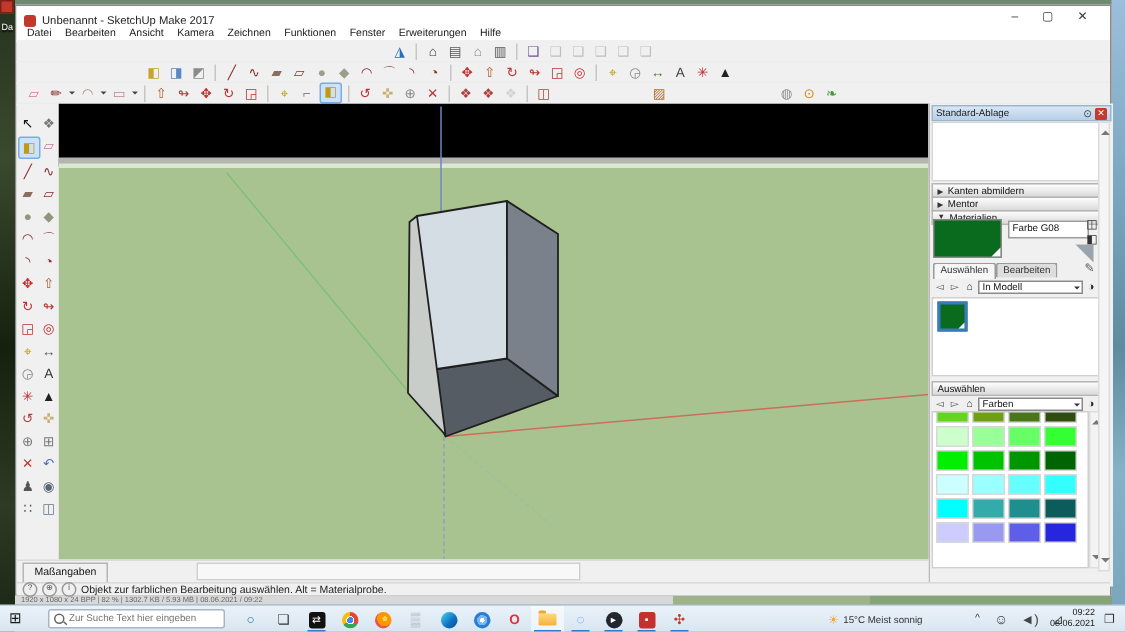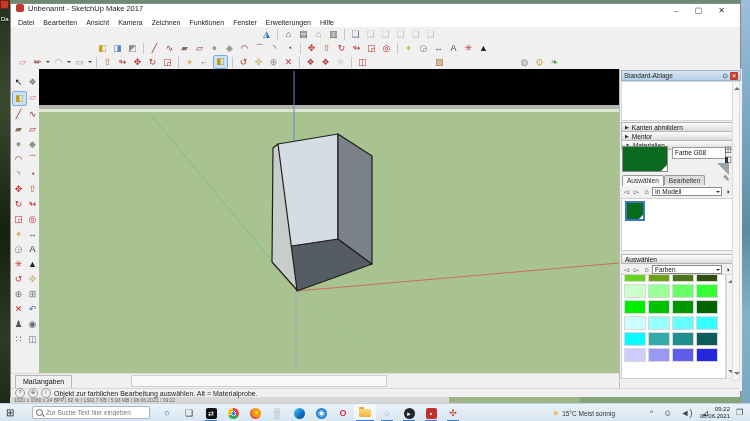--- a/index.html
+++ b/index.html
@@ -14,21 +14,21 @@
   #desk-icon{position:absolute;left:0;top:0;width:9px;height:9px;background:#c0392b;border:1px solid #7e1f16;box-sizing:border-box}
   #desk-label{position:absolute;left:1px;top:16px;font-size:6px;color:#fff;text-shadow:0 1px 1px #000}
   
   #bg-strip{position:absolute;left:10px;top:397px;width:731px;height:6px;
     background:linear-gradient(90deg,#d8d8d8 0 60%,#9db488 60% 78%,#86a478 78%);
     font-size:5px;line-height:6px;color:#666;overflow:hidden;white-space:nowrap;padding-left:4px;box-sizing:border-box}
   
   #win{position:absolute;left:10px;top:3px;width:731px;height:394px;background:#f0f0f0;
        border:1px solid #8a8a8a;box-sizing:border-box}
   .titlebar{position:absolute;left:0;top:0;right:0;height:14px;background:#fff;
-    display:flex;align-items:flex-start;gap:4px;padding:0 5px}
+    display:flex;align-items:flex-end;gap:4px;padding:0 5px}
   .logo{width:8px;height:8px;background:#c0392b;border-radius:2px;flex:0 0 auto}
   .title{font-size:7.5px;color:#222}
   .wbtns{margin-left:auto;display:flex;gap:16px;padding-right:10px}
   .wbtn{font-size:8px;line-height:14px;color:#333}
   .menubar{position:absolute;left:0;top:14px;right:0;height:9px;background:#fff;
     display:flex;gap:9px;align-items:center;padding-left:7px;font-size:7px;color:#1a1a1a;
     border-bottom:1px solid #e8e8e8}
   
   .tbrow{position:absolute;left:0;right:0;height:14px;background:#f0f0f0;display:flex;
     align-items:center;border-bottom:1px solid #e2e2e2}

